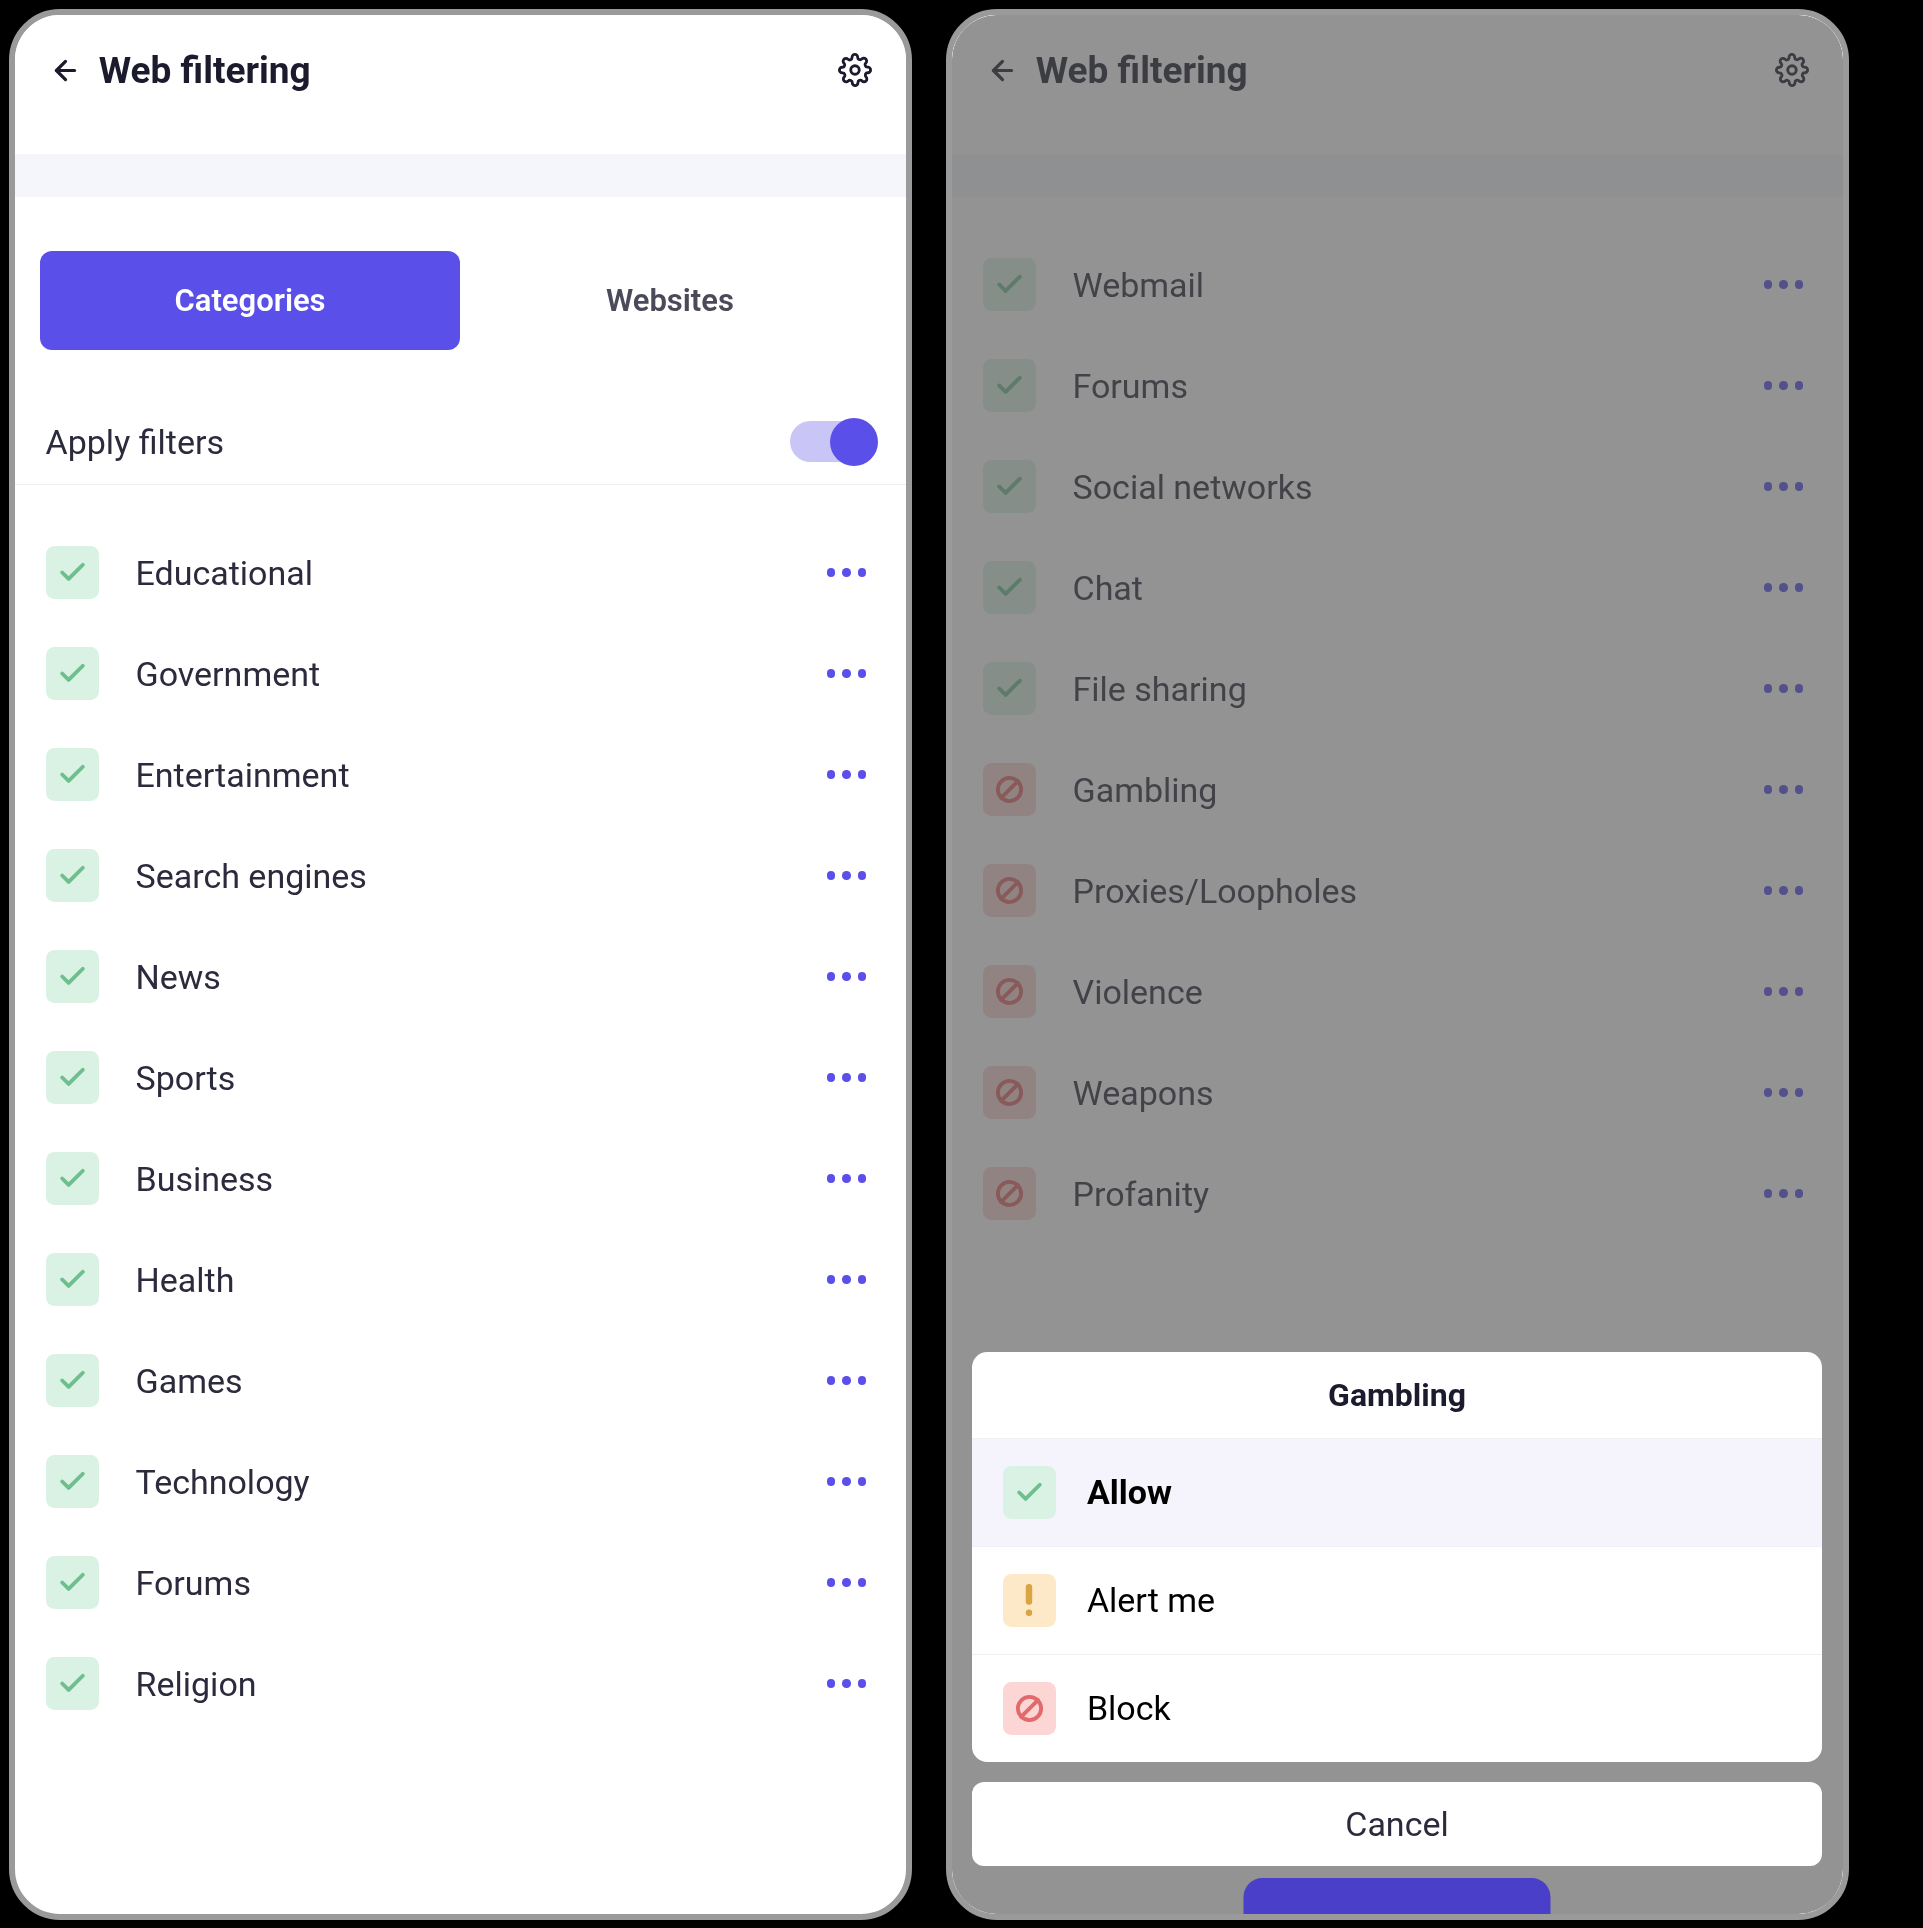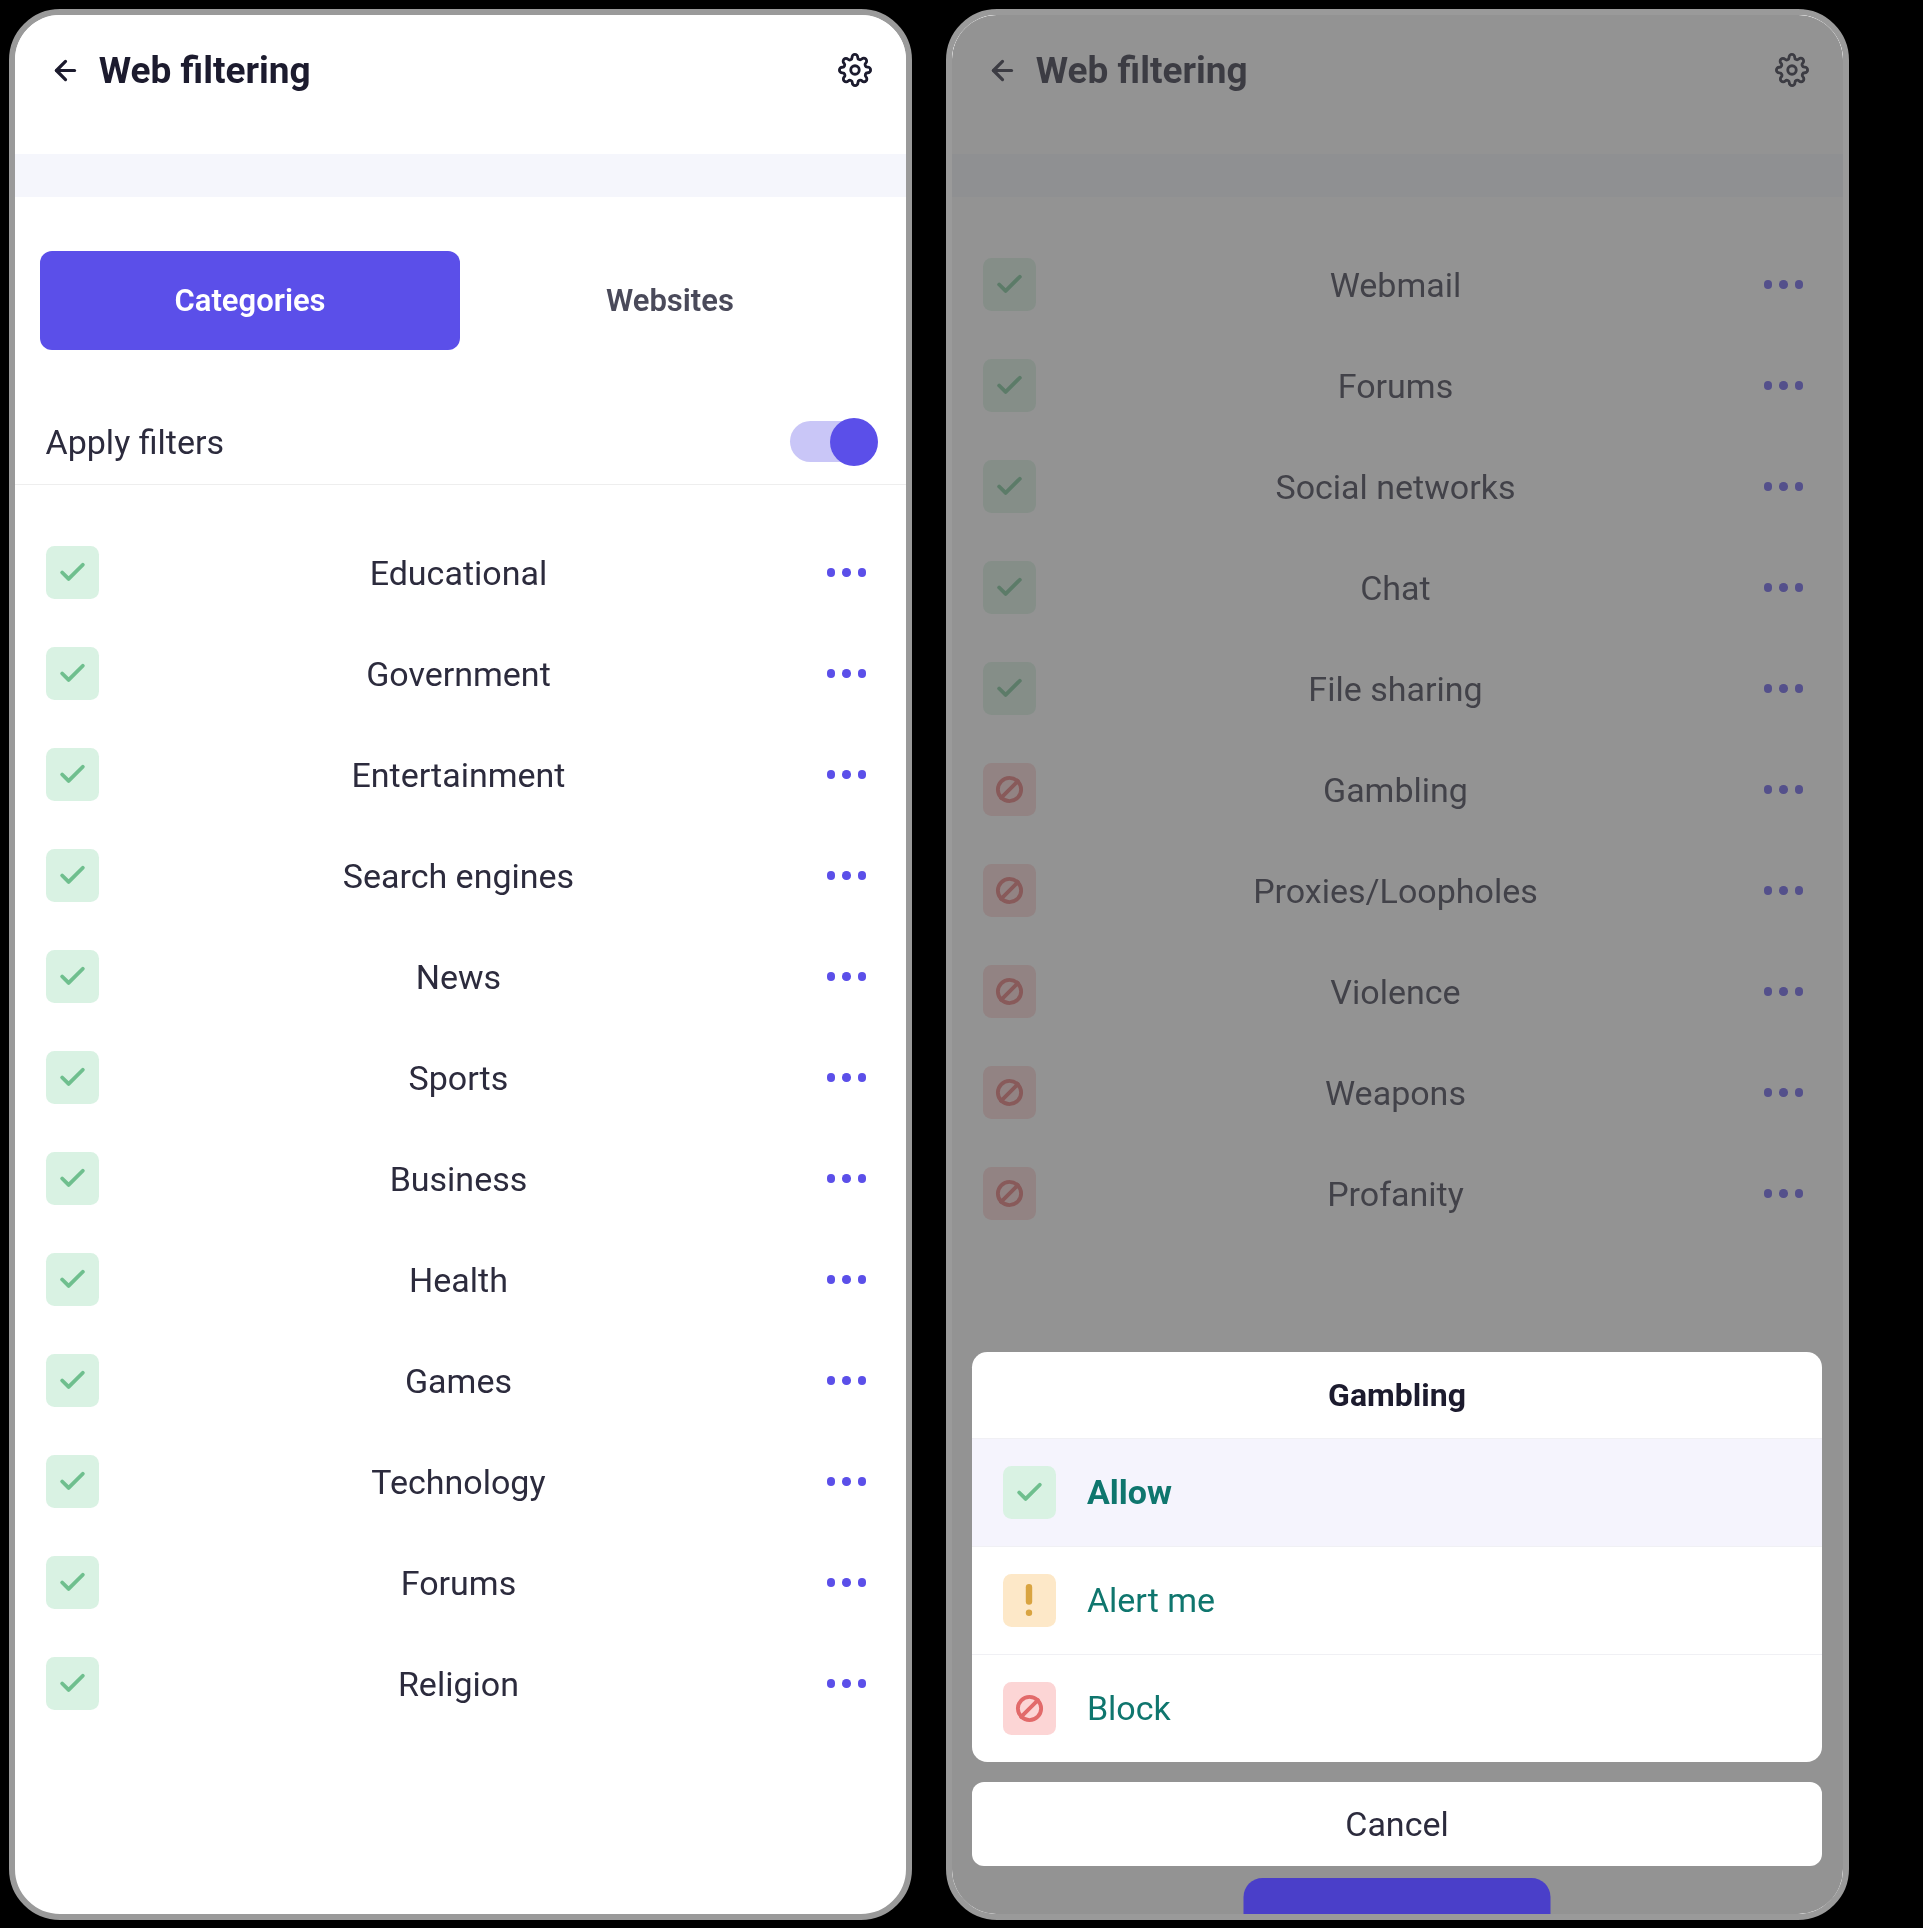--- a/index.html
+++ b/index.html
@@ -141,21 +141,20 @@
   .category-list {
     padding: 0 31px;
     flex: 1;
     overflow: hidden;
   }
   .cat-row {
     display: flex;
     align-items: center;
     padding: 24px 0;
     gap: 37px;
-    text-align: center;
   }
   .status-box {
     width: 53px;
     height: 53px;
     border-radius: 8.5px;
     display: flex;
     align-items: center;
     justify-content: center;
     flex-shrink: 0;
   }
@@ -214,21 +213,21 @@
     padding: 27px 31px;
     gap: 31px;
     border-top: 0.9px solid #f0f0f4;
     cursor: pointer;
   }
   .option-row.selected {
     background: #f5f4fd;
   }
   .option-label {
     font-size: 34px;
-    color: #0f766e;
+    color: #000000;
   }
   .option-row.selected .option-label {
     font-weight: 700;
   }
   .cancel-btn {
     background: #fff;
     border-radius: 12px;
     text-align: center;
     padding: 22px 0;
     font-size: 34px;

